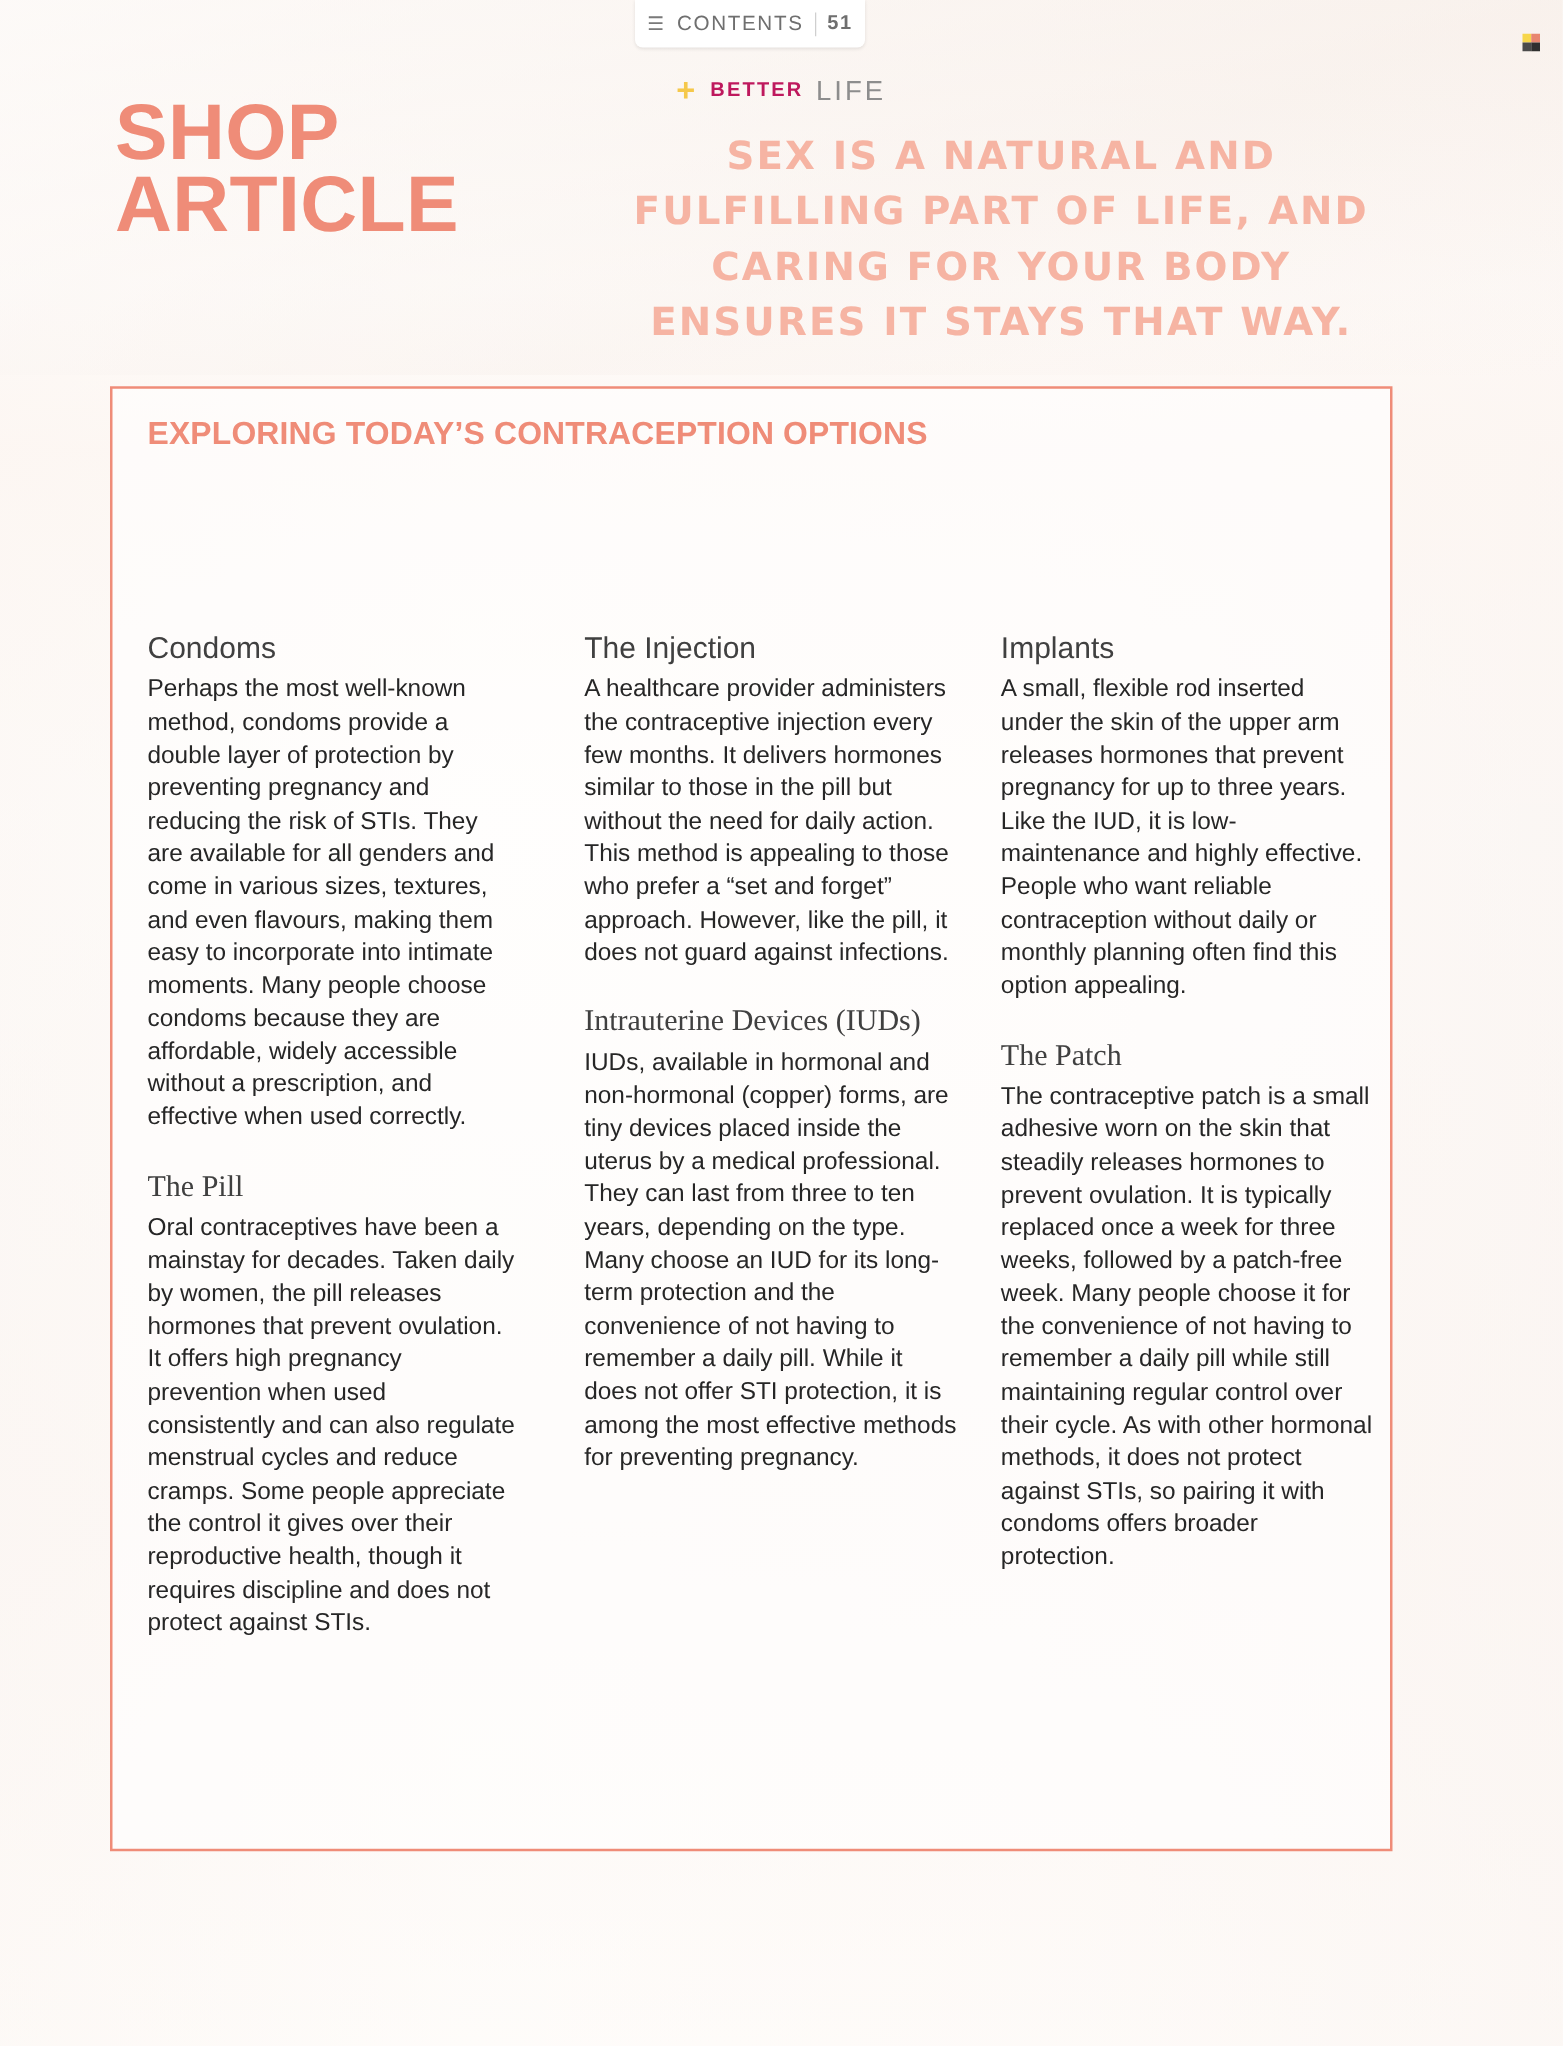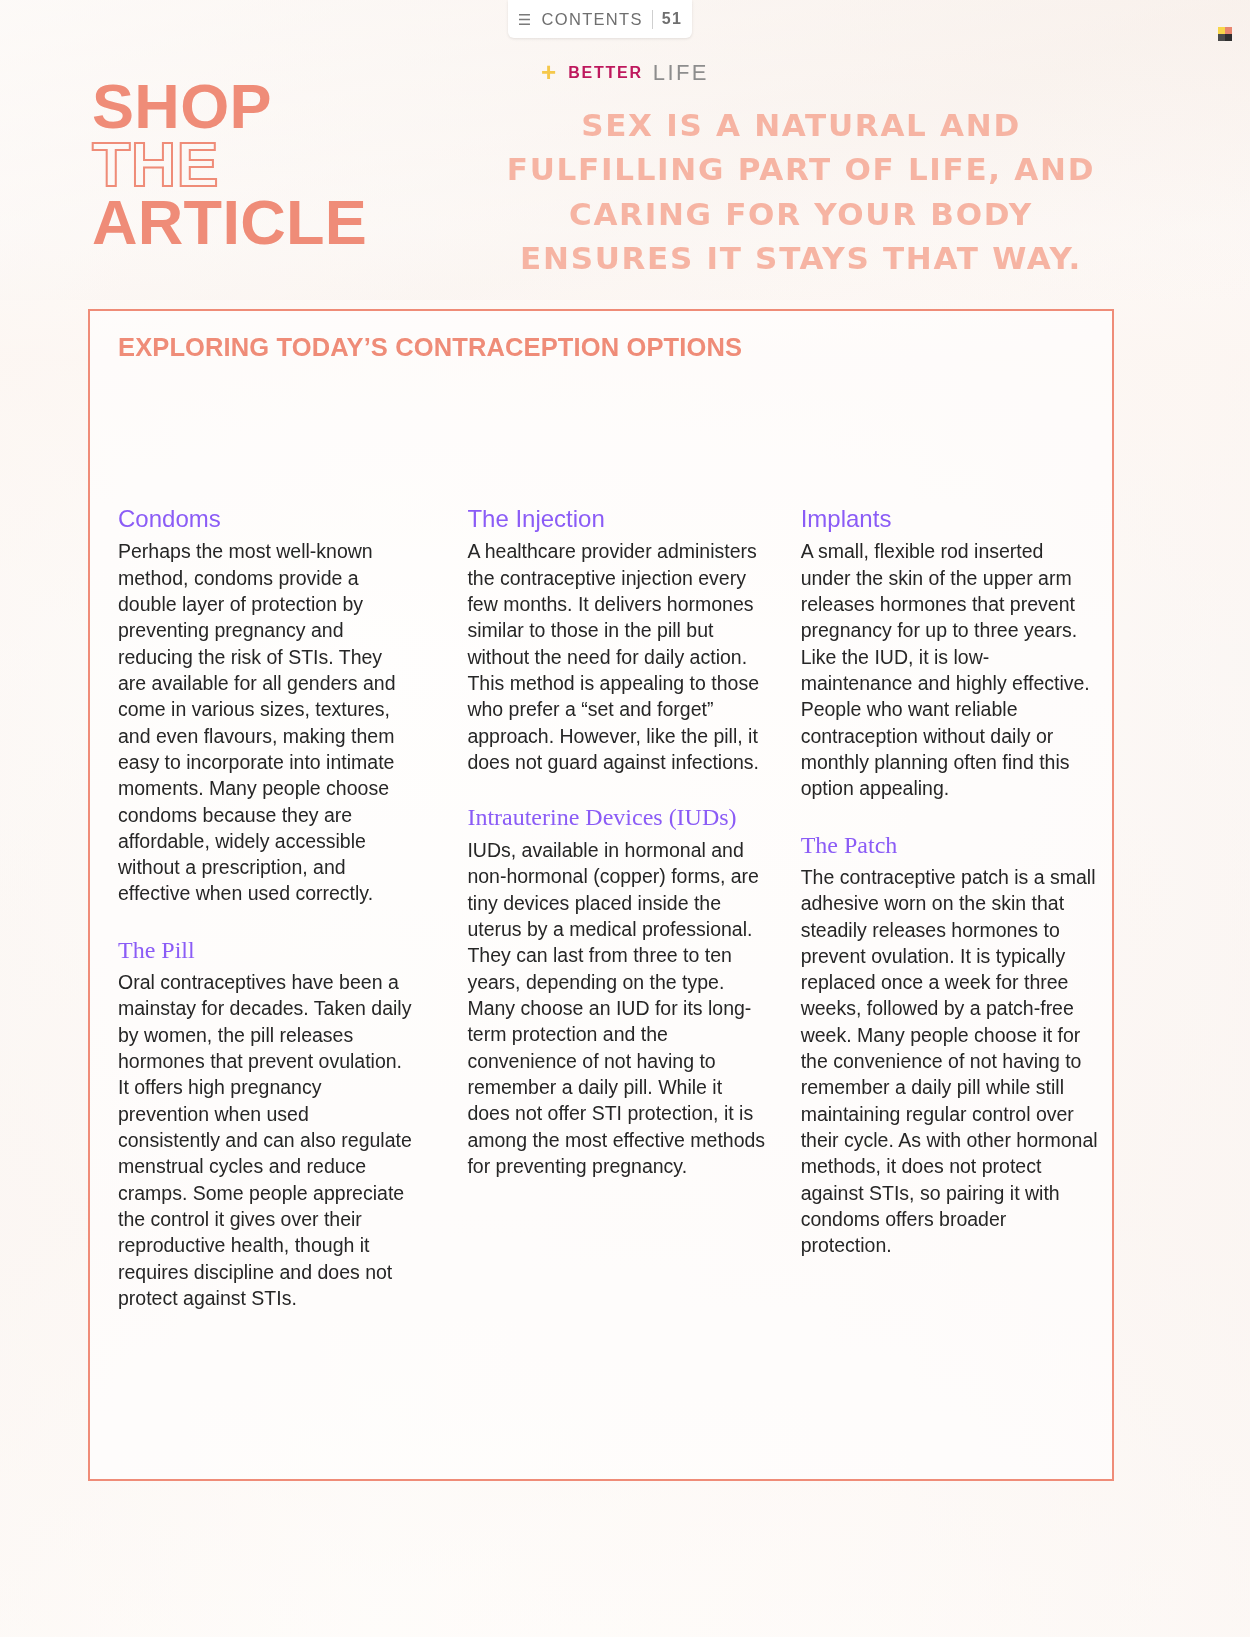--- a/index.html
+++ b/index.html
@@ -193,21 +193,21 @@
     gap: 34px;
   }
   .col {
     width: 304px;
   }
   .col.col2 { width: 308px; margin-left: 20px; }
   .col.col3 { width: 306px; }
 
   .sec-head {
     font-size: 24px;
-    color: #8b5cf6;
+    color: #404040;
     line-height: 1.1;
     margin: 0 0 6px 0;
     font-weight: 400;
   }
   .sec-head.tight { line-height: 1.08; }
   .sec-head.spaced { margin-top: 30px; font-family: Liberation Serif, serif; }
 
   .sec-body {
     font-size: 19.5px;
     line-height: 1.35;
@@ -237,21 +237,20 @@
 </div>
 
 <div class="masthead">
   <span class="plus">+</span>
   <span class="better">BETTER</span>
   <span class="life">LIFE</span>
 </div>
 
 <div class="shop-title">
   <span class="fill">SHOP</span>
-  <span class="outline">THE</span>
   <span class="fill">ARTICLE</span>
 </div>
 
 <div class="display-head">Sex is a natural and fulfilling part of life, and caring for your body ensures it stays that way.</div>
 
 <div class="article-box"></div>
 
 <div class="article-inner">
   <h2 class="article-title">Exploring today’s contraception options</h2>
 </div>

